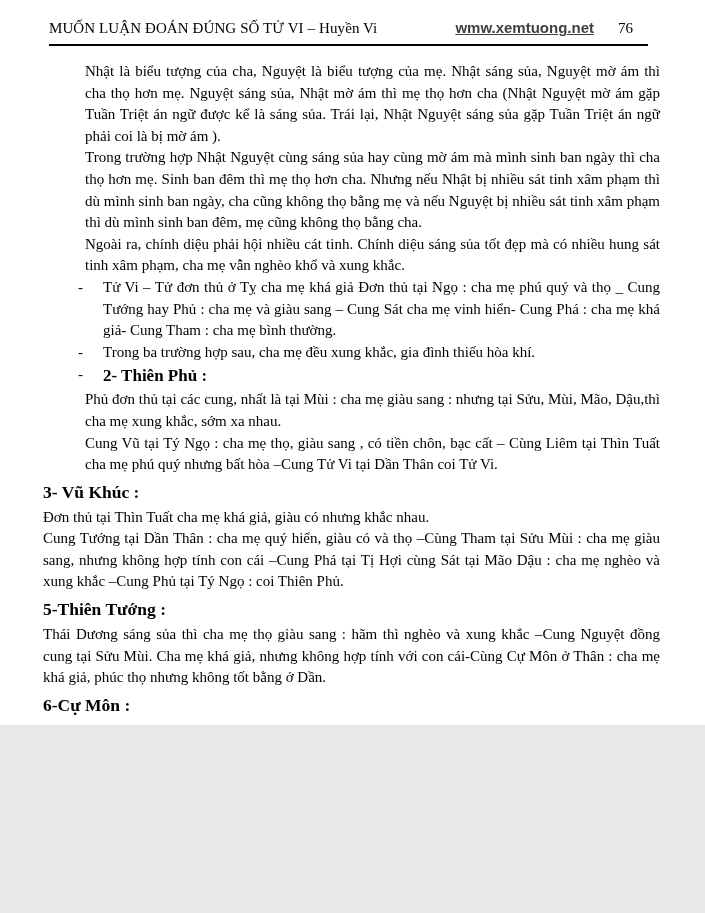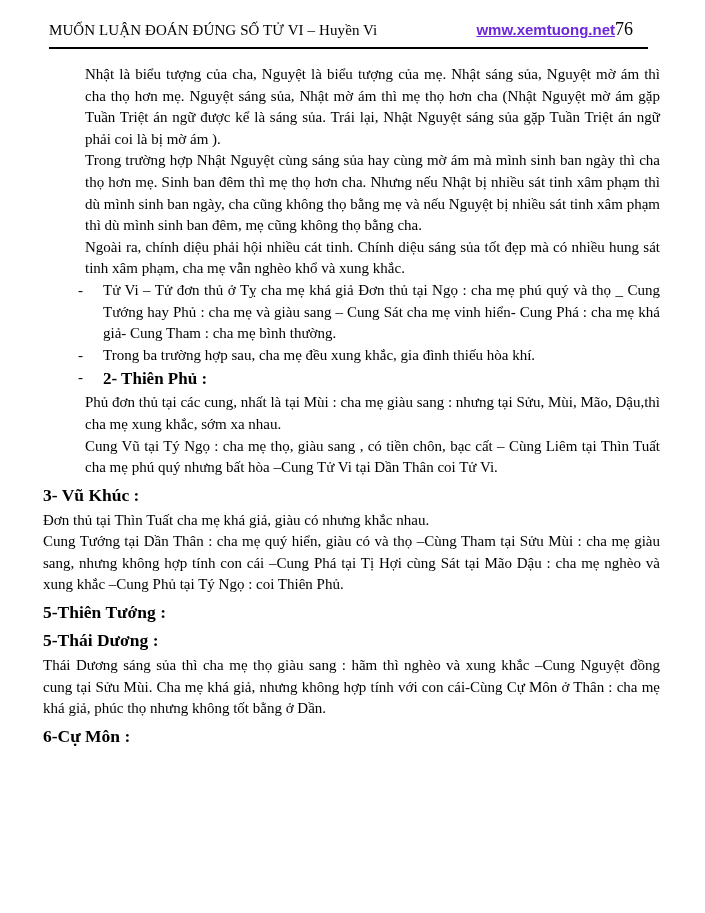--- a/index.html
+++ b/index.html
@@ -1,32 +1,32 @@
 <!DOCTYPE html>
 <html lang="vi"><head>
 <meta charset="utf-8">
 <style>
   html,body{margin:0;padding:0;background:#e8e8e8;}
   .page{
-    width:705px;height:913px;background:#ffffff;color:#000;
+    width:705px;height:725px;background:#ffffff;color:#000;
     font-family:"Liberation Serif", serif;
     position:relative;overflow:hidden;box-sizing:border-box;
   }
   .header-row{
     display:flex;align-items:baseline;
     padding:19px 72px 0 49px;
   }
   .doc-title{font-size:15px;white-space:nowrap;letter-spacing:0.1px;}
   .site-link{
     margin-left:auto;
     font-family:"Liberation Sans", sans-serif;
     font-weight:bold;font-size:15px;
     text-decoration:underline;white-space:nowrap;cursor:pointer;
   }
-  .page-num{font-size:18px;}
+  .page-num{font-size:15px;margin-left:24px;}
   .rule{border-top:2px solid #000;margin:7px 57px 0 49px;height:0;}
   .content{
     margin:15px 45px 0 43px;
     font-size:15px;line-height:21.6px;text-align:justify;
   }
   .content p{margin:0;}
   .indented{margin-left:42px;}
   .bullets{margin-left:32px;}
   .bullet{display:flex;}
   .bullet .dash{flex:0 0 25px;padding-left:3px;}
@@ -40,21 +40,21 @@
     margin:5px 0 3px;text-align:left;
   }
 </style>
 </head>
 <body>
 
 <div class="page">
 
   <div class="header-row">
     <span class="doc-title">MUỐN LUẬN ĐOÁN ĐÚNG SỐ TỬ VI – Huyền Vi</span>
-    <span class="site-link" id="siteLink" style="color: #6d28d9;">wmw.xemtuong.net</span>
+    <span class="site-link" id="siteLink" style="color: #404040;">wmw.xemtuong.net</span>
     <span class="page-num">76</span>
   </div>
 
   <div class="rule"></div>
 
   <div class="content">
 
     <div class="indented">
       <p>Nhật là biểu tượng của cha, Nguyệt là biểu tượng của mẹ. Nhật sáng sủa, Nguyệt mờ ám thì cha thọ hơn mẹ. Nguyệt sáng sủa, Nhật mờ ám thì mẹ thọ hơn cha (Nhật Nguyệt mờ ám gặp Tuần Triệt án ngữ được kể là sáng sủa. Trái lại, Nhật Nguyệt sáng sủa gặp Tuần Triệt án ngữ phải coi là bị mờ ám ).</p>
       <p>Trong trường hợp Nhật Nguyệt cùng sáng sủa hay cùng mờ ám mà mình sinh ban ngày thì cha thọ hơn mẹ. Sinh ban đêm thì mẹ thọ hơn cha. Nhưng nếu Nhật bị nhiều sát tinh xâm phạm thì dù mình sinh ban ngày, cha cũng không thọ bằng mẹ và nếu Nguyệt  bị nhiều sát tinh xâm phạm thì dù mình sinh ban đêm, mẹ cũng không thọ bằng cha.</p>
@@ -85,21 +85,20 @@
       <div class="section-heading">3- Vũ Khúc :</div>
       <p>Đơn thủ tại Thìn Tuất cha mẹ khá giả, giàu có nhưng khắc nhau.</p>
       <p>Cung Tướng tại Dần Thân : cha mẹ quý hiển, giàu có và thọ –Cùng Tham tại Sửu Mùi : cha mẹ giàu sang, nhưng không hợp tính con cái –Cung Phá tại Tị Hợi cùng Sát tại Mão Dậu : cha mẹ nghèo và xung khắc –Cung Phủ tại Tý Ngọ : coi Thiên Phủ.</p>
     </div>
 
     <div>
       <div class="section-heading">5-Thiên Tướng :</div>
     </div>
 
     <div>
-      <div class="section-heading">5-Thái Dương :</div>
       <p>Thái Dương sáng sủa thì cha mẹ thọ giàu sang : hãm thì nghèo  và xung khắc –Cung Nguyệt đồng cung tại Sửu Mùi. Cha mẹ khá giả, nhưng không hợp tính với con cái-Cùng Cự Môn ở Thân : cha mẹ khá giả, phúc thọ nhưng không tốt bằng ở Dần.</p>
     </div>
 
     <div>
       <div class="section-heading">6-Cự Môn :</div>
     </div>
 
   </div>
 </div>
 

